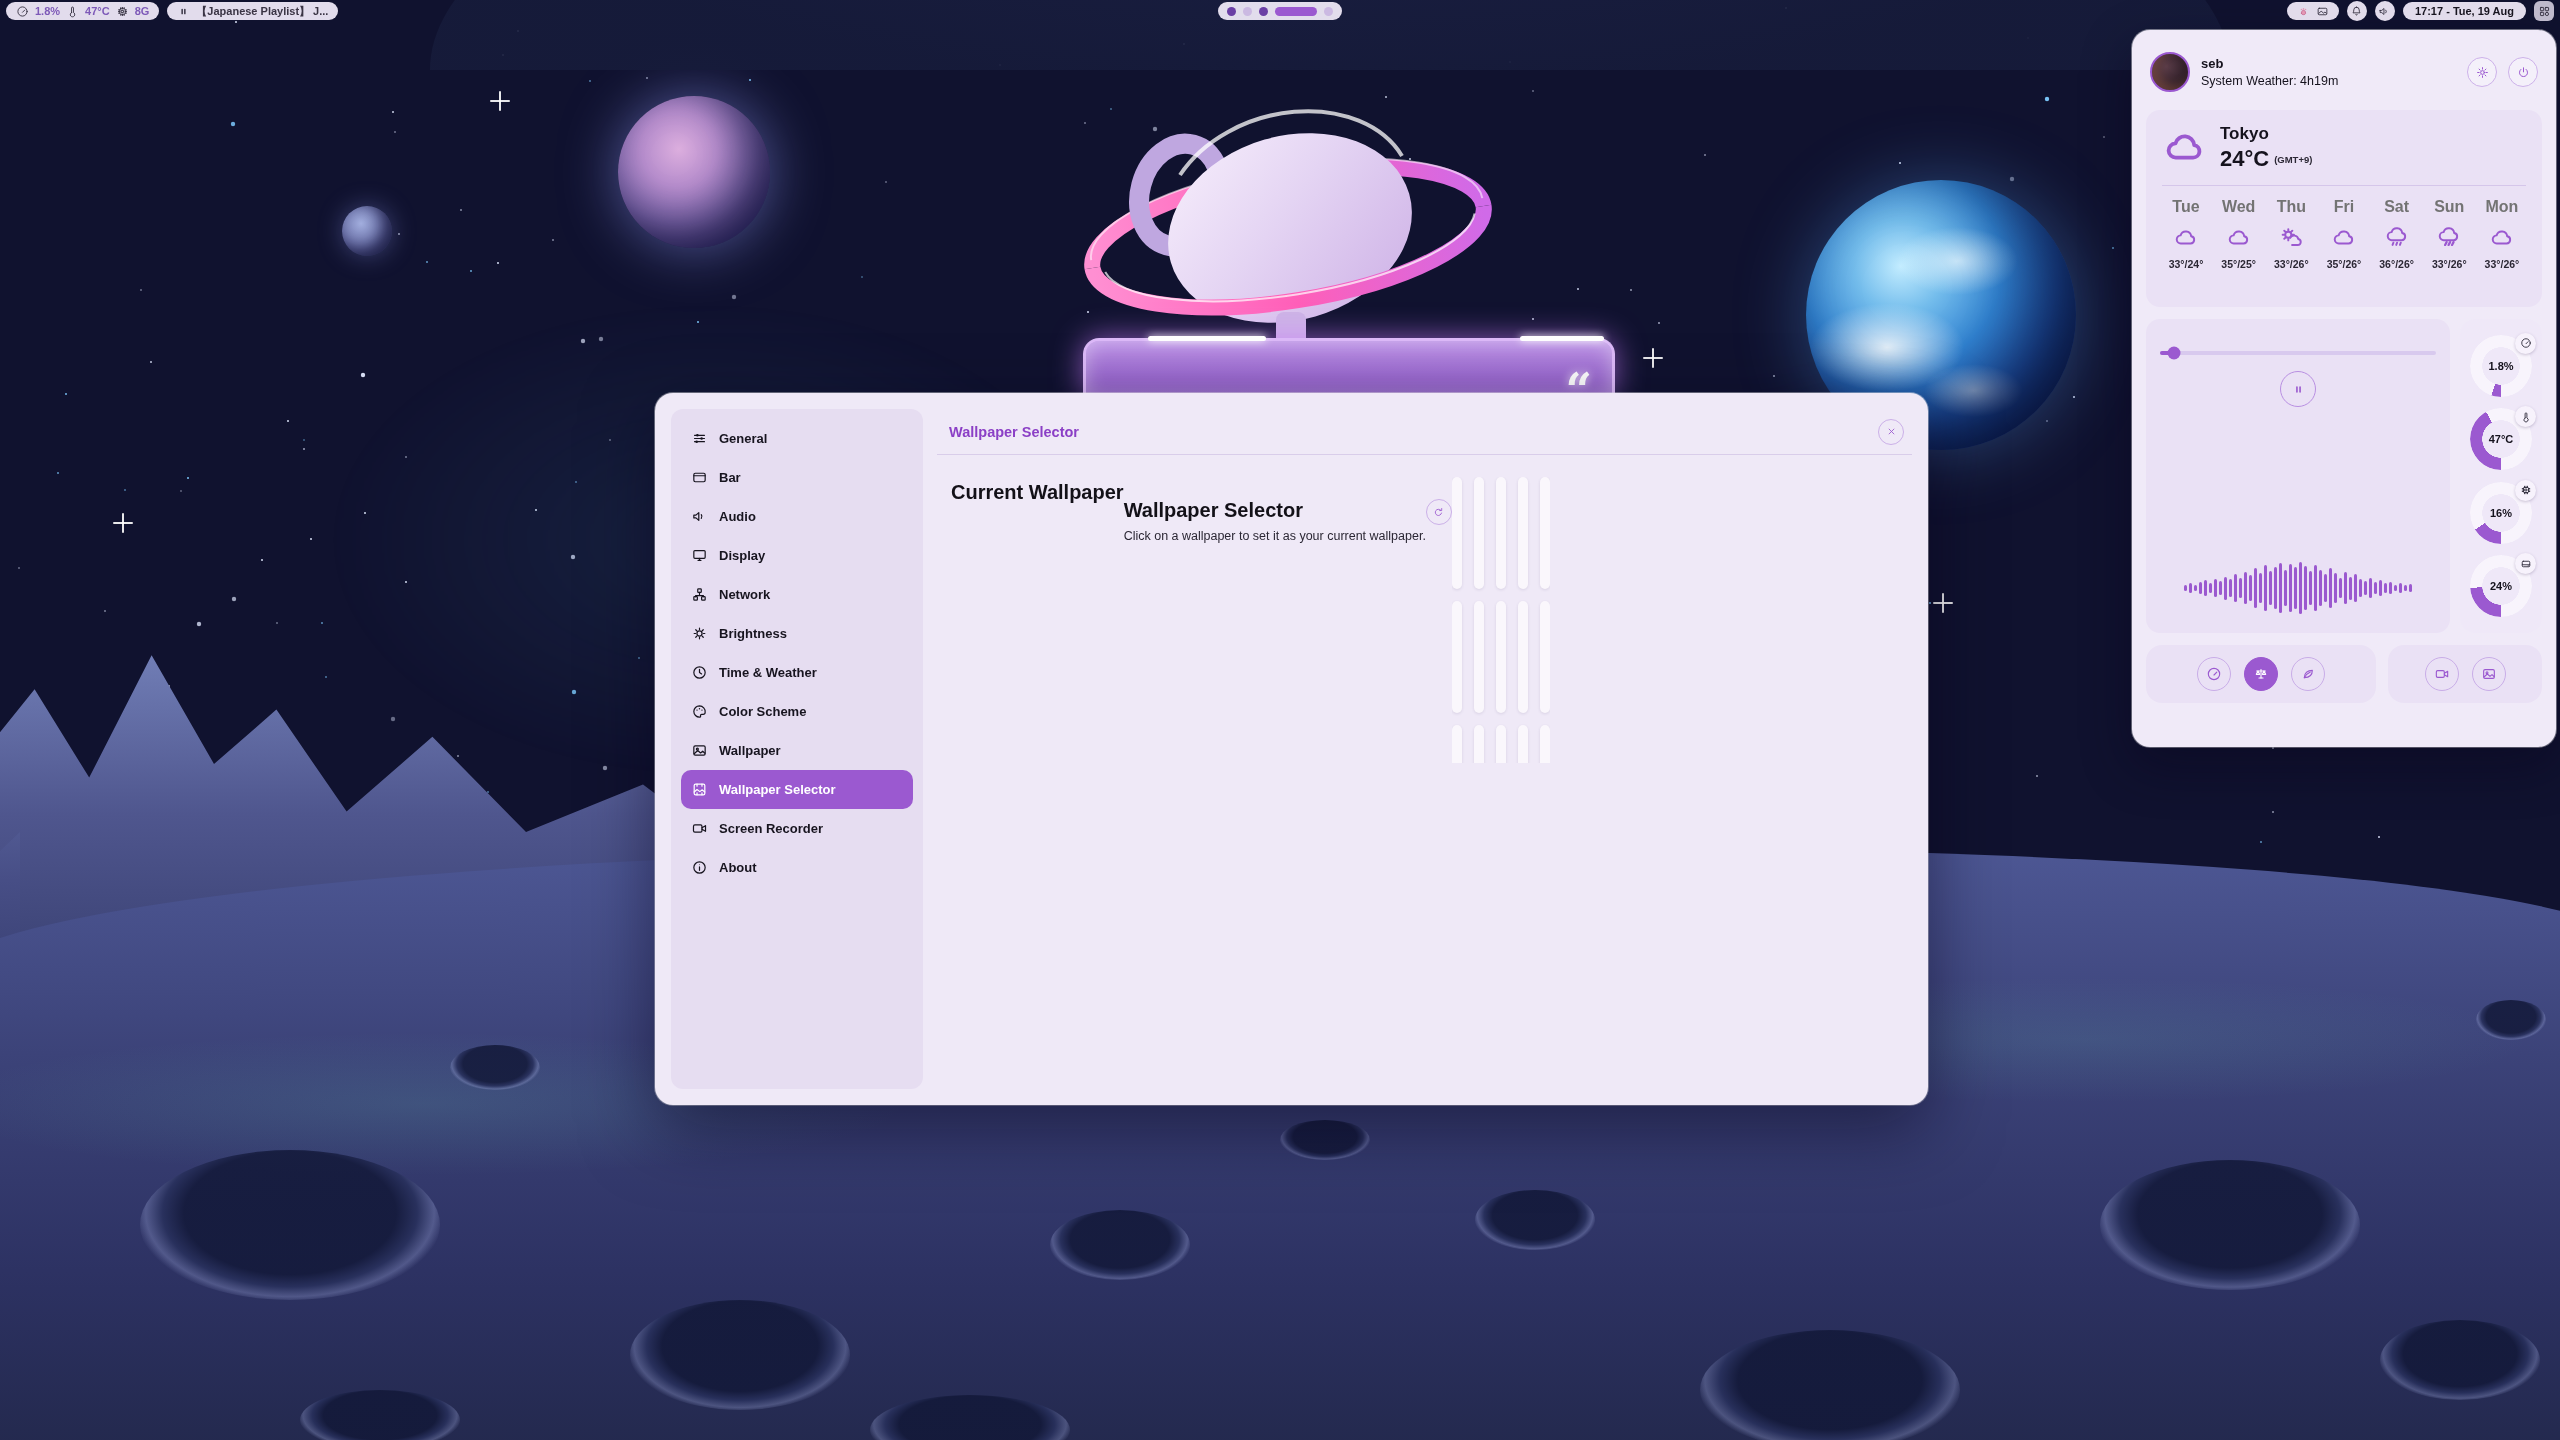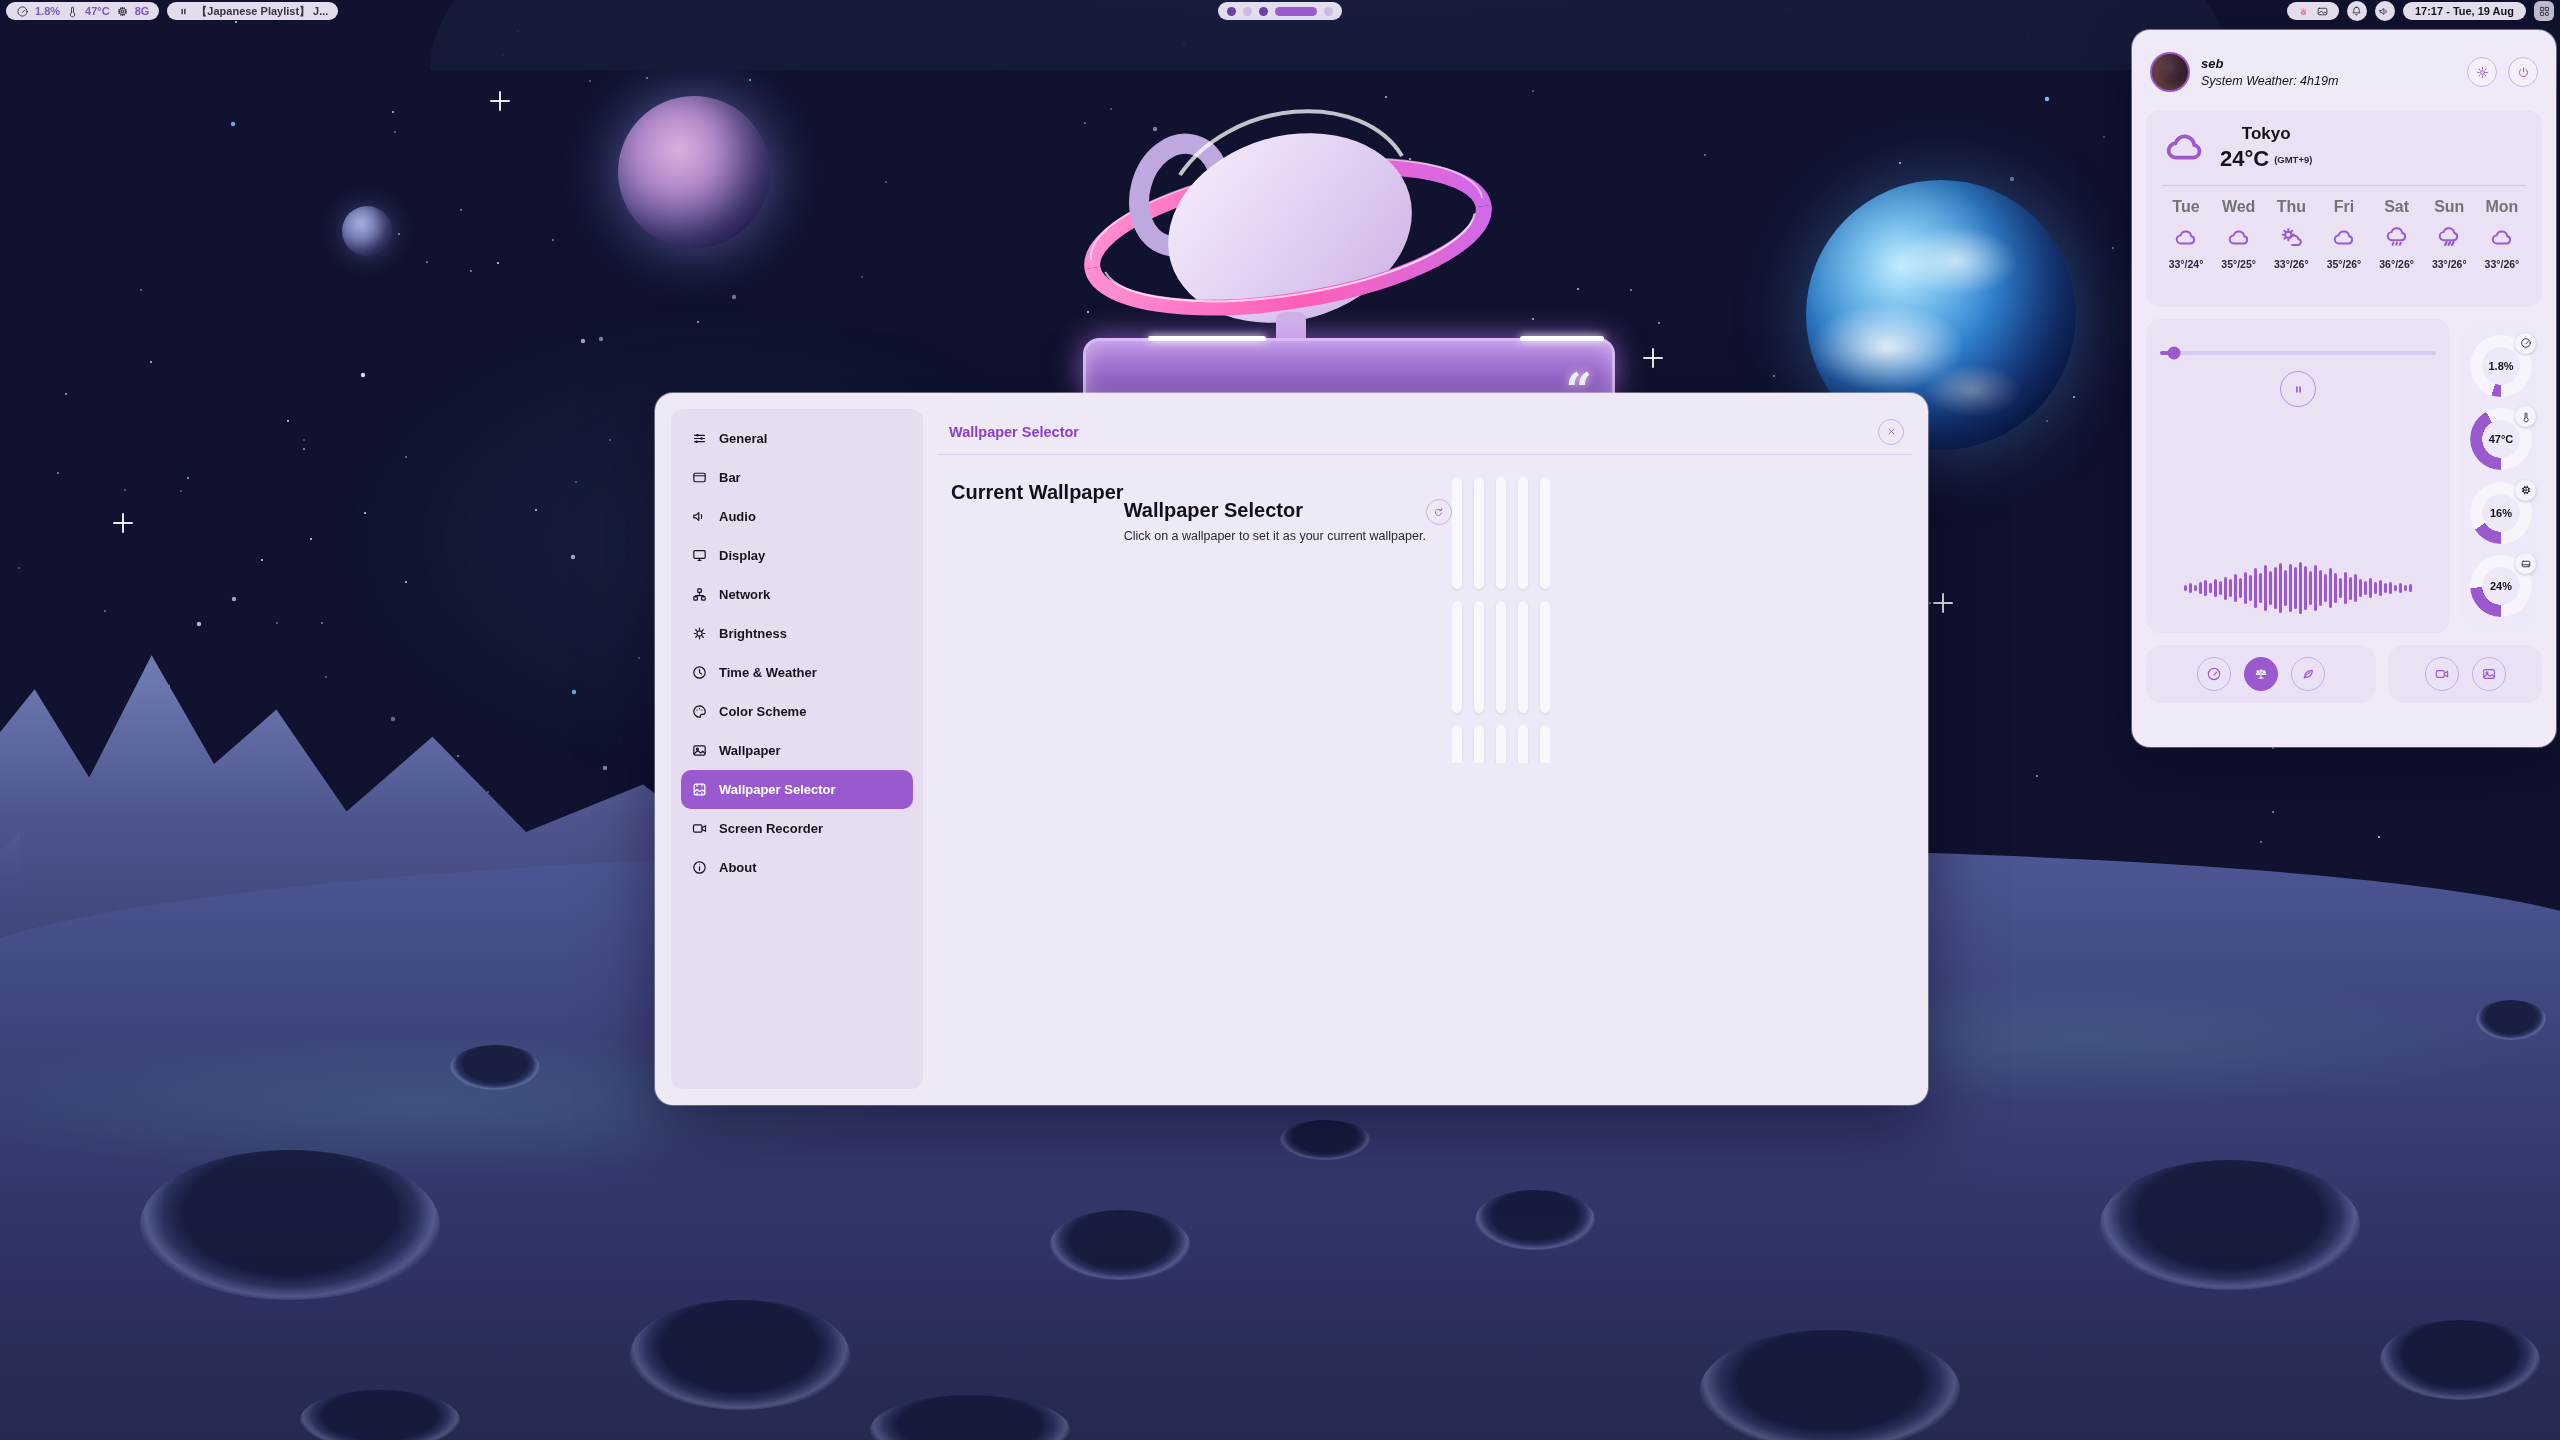--- a/index.html
+++ b/index.html
@@ -138,32 +138,32 @@
   .thumb-img { width:100%; height:100%; border-radius:3px; }
 
   
   .rpanel { position:absolute; left:2132px; top:30px; width:424px; height:717px; border-radius:18px;
     background:#f0eaf8; box-shadow:0 18px 50px rgba(8,4,28,.45), 0 0 0 1px rgba(255,255,255,.45);
     padding:14px; display:flex; flex-direction:column; z-index:45; }
   .user-row { height:56px; display:flex; align-items:center; gap:11px; padding:0 4px; }
   .avatar { width:40px; height:40px; border-radius:50%; border:2px solid #9b59d0;
     background:radial-gradient(circle at 40% 35%, #5a3c48 0%, #3a2630 45%, #1c1218 100%);
     box-shadow:inset 6px -4px 10px rgba(200,120,90,.35); }
-  .user-meta { margin-right:auto;font-style:italic; }
+  .user-meta { margin-right:auto; }
   .uname { font-size:13px; font-weight:bold; color:#15121d; }
   .uptime { font-size:12.5px; color:#15121d; margin-top:3px; }
   .rp-circle { width:30px; height:30px; border-radius:50%; border:1px solid #cdb2ea; background:rgba(255,255,255,.3);
     color:#9b59d0; display:flex; align-items:center; justify-content:center; cursor:pointer; }
   .rp-circle .tb-ic { color:#9b59d0; width:15px; height:15px; }
   .card { background:#eae1f5; border-radius:14px; }
   .weather-card { margin-top:10px; padding:14px 16px 12px; height:197px; }
   .w-head { display:flex; align-items:center; gap:12px; }
   .w-cloud { width:46px; height:46px; color:#9b59d0; }
   .w-cloud svg { width:100%; height:100%; }
-  .w-city { font-size:17px; font-weight:bold; color:#15121d;text-align:center; }
+  .w-city { font-size:17px; font-weight:bold; color:#15121d; }
   .w-temp { font-size:22px; font-weight:bold; color:#15121d; margin-top:2px; display:flex; align-items:center; gap:5px; }
   .w-tz { font-size:9.5px; font-weight:bold; color:#2b2734; }
   .w-div { height:1px; background:#d5c6ea; margin:13px 0 12px; }
   .w-row { display:flex; justify-content:space-between; }
   .w-col { width:48px; text-align:center; }
   .w-day { font-size:16px; font-weight:bold; color:#737373; }
   .w-icon { width:26px; height:26px; margin:9px auto 7px; color:#9b59d0; }
   .w-icon svg { width:100%; height:100%; }
   .w-temps { font-size:10.5px; font-weight:bold; color:#2b2734; }
   .mid-row { margin-top:12px; display:flex; gap:10px; height:314px; }

